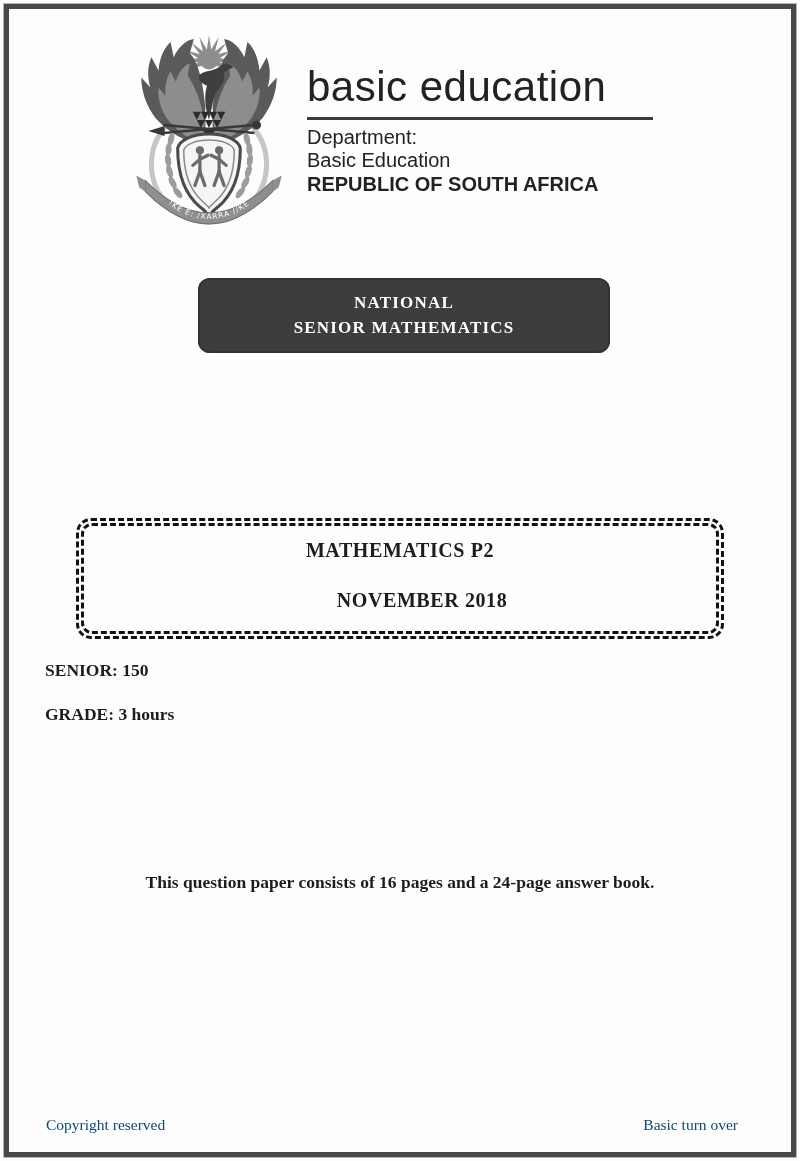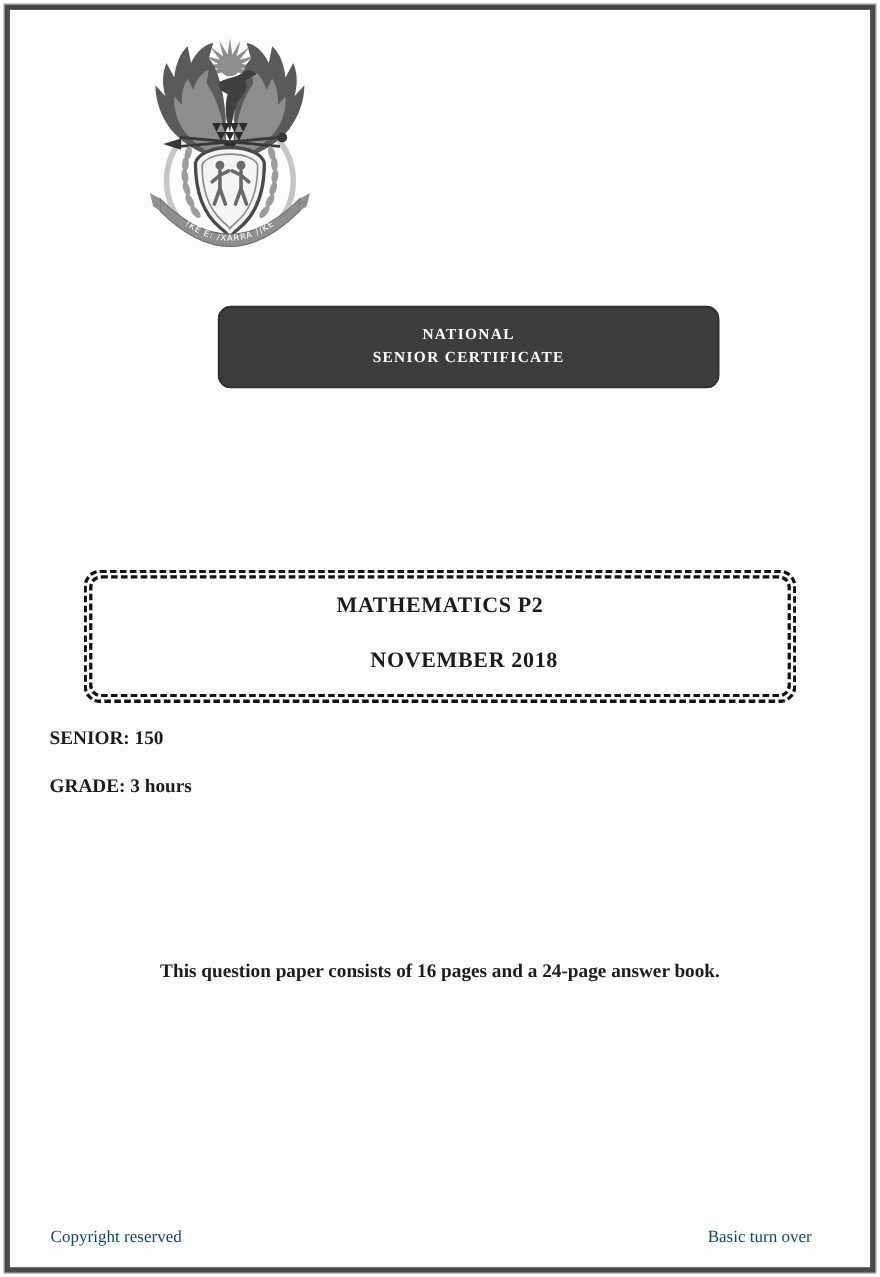--- a/index.html
+++ b/index.html
@@ -52,32 +52,32 @@
     line-height: 1.17;
     color: #222222;
   }
   .dept-country { font-weight: bold; }
 
   
   .nsc-banner {
     position: absolute;
     left: 198px;
     top: 278px;
-    width: 456px;
+    width: 412px;
     height: 75px;
     background: #3d3d3d;
     border-radius: 12px;
     box-shadow: inset 0 0 0 2px #333333;
     display: flex;
     flex-direction: column;
     align-items: center;
     justify-content: center;
     color: #ffffff;
     font-weight: bold;
-    font-size: 14px;
+    font-size: 17px;
     letter-spacing: 1.2px;
     line-height: 1.45;
     text-align: center;
   }
 
   
   .grade-badge {
     position: absolute;
     left: 314px;
     top: 416px;
@@ -256,24 +256,32 @@
     <g>
       <path fill="#8f8f8f" stroke="#6f6f6f" stroke-width="1" d="M12,146 C34,168 55,178 75,178 C95,178 116,168 138,146 L138,157 C116,179 95,189 75,189 C55,189 34,179 12,157 Z"></path>
       <polygon points="12,146 3,141 6,153 12,157" fill="#8f8f8f"></polygon>
       <polygon points="138,146 147,141 144,153 138,157" fill="#8f8f8f"></polygon>
       <text font-family="DejaVu Sans, sans-serif" font-size="7.5" fill="#ffffff" letter-spacing="1">
         <textPath href="#bannerPath" startOffset="50%" text-anchor="middle">!KE E: /XARRA //KE</textPath>
       </text>
     </g>
   </svg>
 
+  <div class="brand-block">
+    <div class="brand">basic education</div>
+    <div class="dept-lines">
+      <div>Department:</div>
+      <div>Basic Education</div>
+      <div class="dept-country">REPUBLIC OF SOUTH AFRICA</div>
+    </div>
+  </div>
 
   <div class="nsc-banner">
     <div>NATIONAL</div>
-    <div>SENIOR CERTIFICATE</div>
+    <div>SENIOR MATHEMATICS</div>
   </div>
 
 
   <div class="subject-box-outer">
     <div class="subject-box-inner">
       <div class="subject-title">MATHEMATICS P2</div>
       <div class="subject-session">NOVEMBER 2018</div>
     </div>
   </div>
 

